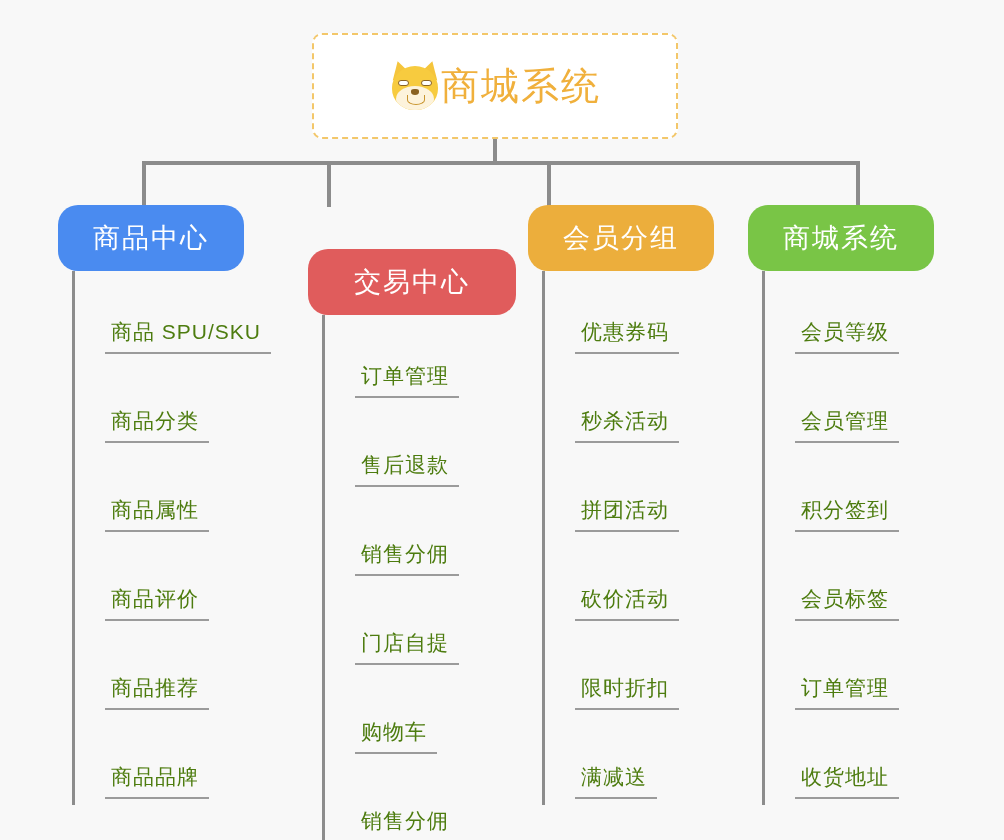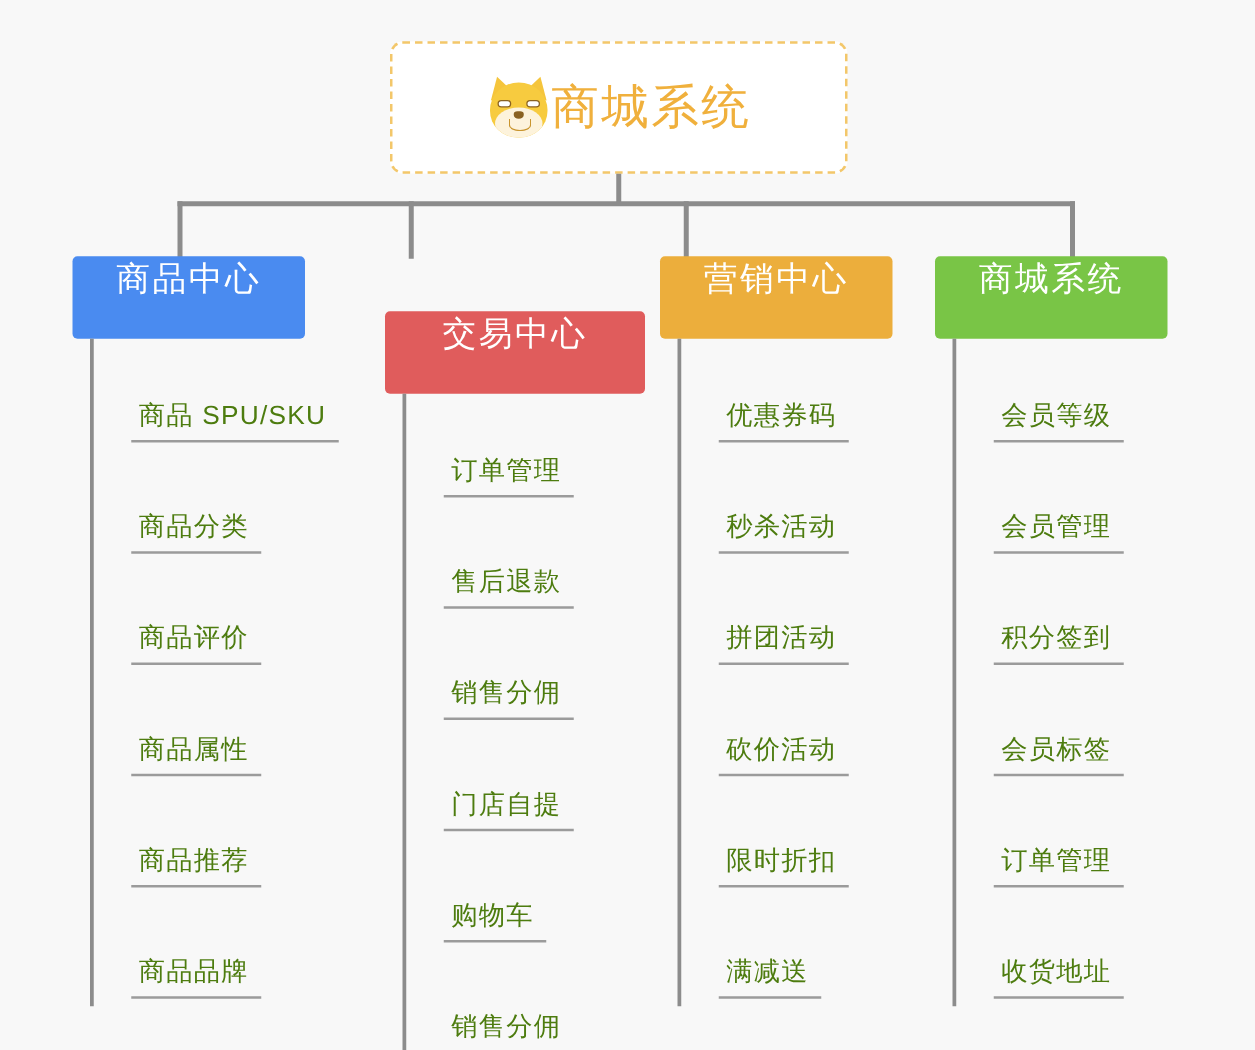--- a/index.html
+++ b/index.html
@@ -125,22 +125,23 @@
     position: absolute;
     top: 0;
   }
   .column[data-col="0"] { left: 58px;  width: 240px; }
   .column[data-col="1"] { left: 308px; width: 220px; }
   .column[data-col="2"] { left: 528px; width: 220px; }
   .column[data-col="3"] { left: 748px; width: 220px; }
 
   .cat-box {
     height: 66px;
-    border-radius: 4px;
+    border-radius: 20px;
     display: flex;
+    align-items: center;
     justify-content: center;
     color: #ffffff;
     font-size: 27px;
     letter-spacing: 2px;
     box-sizing: border-box;
   }
   .column[data-col="0"] .cat-box { width: 186px; }
   .column[data-col="1"] .cat-box { width: 208px; margin-top: 44px; }
   .column[data-col="2"] .cat-box { width: 186px; }
   .column[data-col="3"] .cat-box { width: 186px; }
@@ -200,24 +201,24 @@
         <span>商品中心</span>
       </div>
       <div class="leaf-stack">
         <div class="leaf">
           <div class="leaf-label">商品 SPU/SKU</div>
         </div>
         <div class="leaf">
           <div class="leaf-label">商品分类</div>
         </div>
         <div class="leaf">
+          <div class="leaf-label">商品属性</div>
+        </div>
+        <div class="leaf">
           <div class="leaf-label">商品评价</div>
-        </div>
-        <div class="leaf">
-          <div class="leaf-label">商品属性</div>
         </div>
         <div class="leaf">
           <div class="leaf-label">商品推荐</div>
         </div>
         <div class="leaf">
           <div class="leaf-label">商品品牌</div>
         </div>
       </div>
     </div>
     <div class="column" data-col="1">
@@ -240,21 +241,21 @@
         <div class="leaf">
           <div class="leaf-label">购物车</div>
         </div>
         <div class="leaf">
           <div class="leaf-label">销售分佣</div>
         </div>
       </div>
     </div>
     <div class="column" data-col="2">
       <div class="cat-box" style="background: rgb(236, 174, 60);">
-        <span>营销中心</span>
+        <span>会员分组</span>
       </div>
       <div class="leaf-stack">
         <div class="leaf">
           <div class="leaf-label">优惠券码</div>
         </div>
         <div class="leaf">
           <div class="leaf-label">秒杀活动</div>
         </div>
         <div class="leaf">
           <div class="leaf-label">拼团活动</div>

